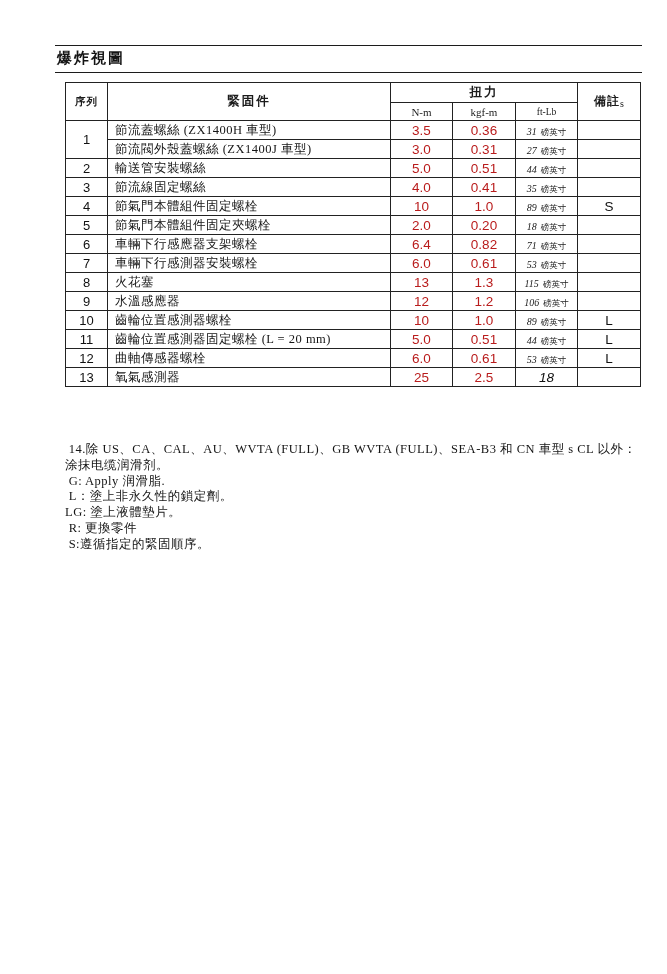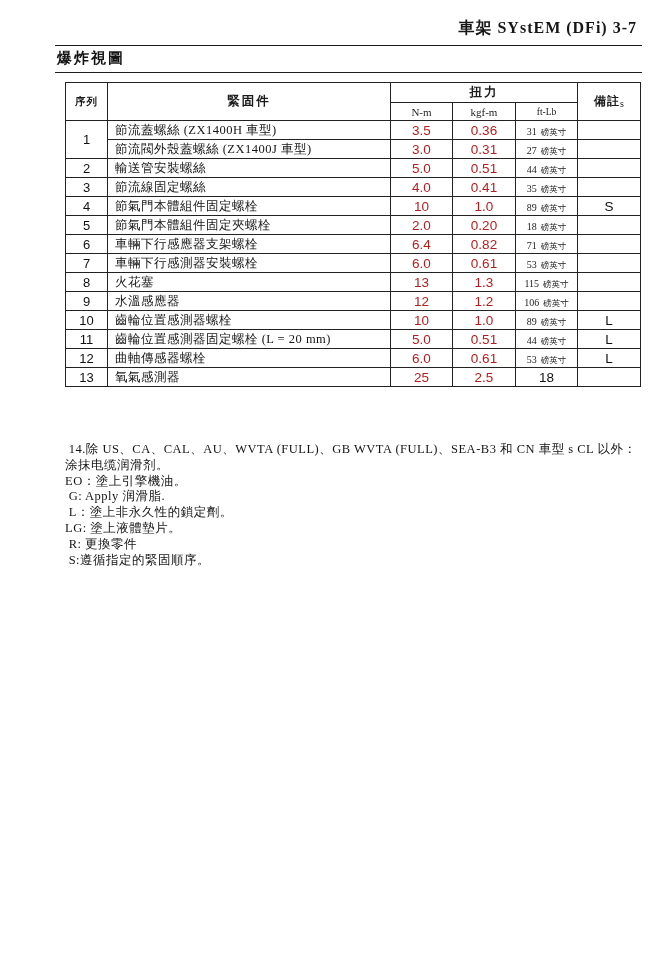--- a/index.html
+++ b/index.html
@@ -65,21 +65,21 @@
     font-size: 12.5px; letter-spacing: 0.5px;
     padding-left: 7px; text-align: left; color: #151515;
     white-space: nowrap;
   }
   .c-num {
     text-align: center;
     font-family: "Liberation Sans", "DejaVu Sans", sans-serif;
     font-size: 13.5px; color: #b91c1c;
   }
   .c-ftlb { text-align: center; white-space: nowrap; }
-  .c-ftlb .ft-val { font-size: 10px; color: #222; }
+  .c-ftlb .ft-val { font-size: 10px; color: #222; font-style: italic; }
   .c-ftlb .ft-unit { font-size: 8.5px; color: #222; letter-spacing: 0px; }
   .c-ftlb-plain .ft-val {
     font-family: "Liberation Sans", "DejaVu Sans", sans-serif;
     font-size: 13.5px; color: #101010;
   }
   .c-rem {
     text-align: center;
     font-family: "Liberation Sans", "DejaVu Sans", sans-serif;
     font-size: 13.5px; color: #111;
   }
@@ -91,21 +91,20 @@
     color: #151515;
     margin-top: 48px;
   }
   .footnote-line { white-space: pre; }
 </style>
 </head>
 <body>
 
 <div class="page">
 
-  <div class="page-header">車架 SYstEM (DFi) 3-7</div>
 
   <div class="section-bar">
     <span class="section-title">爆炸視圖</span>
   </div>
 
   <table class="torque">
     <colgroup>
       <col style="width:42px">
         <col style="width:283px">
         <col style="width:62px">
@@ -237,21 +236,20 @@
         <td class="c-num">2.5</td>
         <td class="c-ftlb c-ftlb-plain"><span class="ft-val">18</span><span class="ft-unit"></span></td>
         <td class="c-rem"></td>
       </tr>
     </tbody>
   </table>
 
   <div class="footnotes">
     <div class="footnote-line"> 14.除 US、CA、CAL、AU、WVTA (FULL)、GB WVTA (FULL)、SEA-B3 和 CN 車型 s CL 以外：</div>
     <div class="footnote-line">涂抹电缆润滑剂。</div>
-    <div class="footnote-line">EO：塗上引擎機油。</div>
     <div class="footnote-line"> G: Apply 润滑脂.</div>
     <div class="footnote-line"> L：塗上非永久性的鎖定劑。</div>
     <div class="footnote-line">LG: 塗上液體墊片。</div>
     <div class="footnote-line"> R: 更換零件</div>
     <div class="footnote-line"> S:遵循指定的緊固順序。</div>
   </div>
 
 </div>
 
 </body></html>

